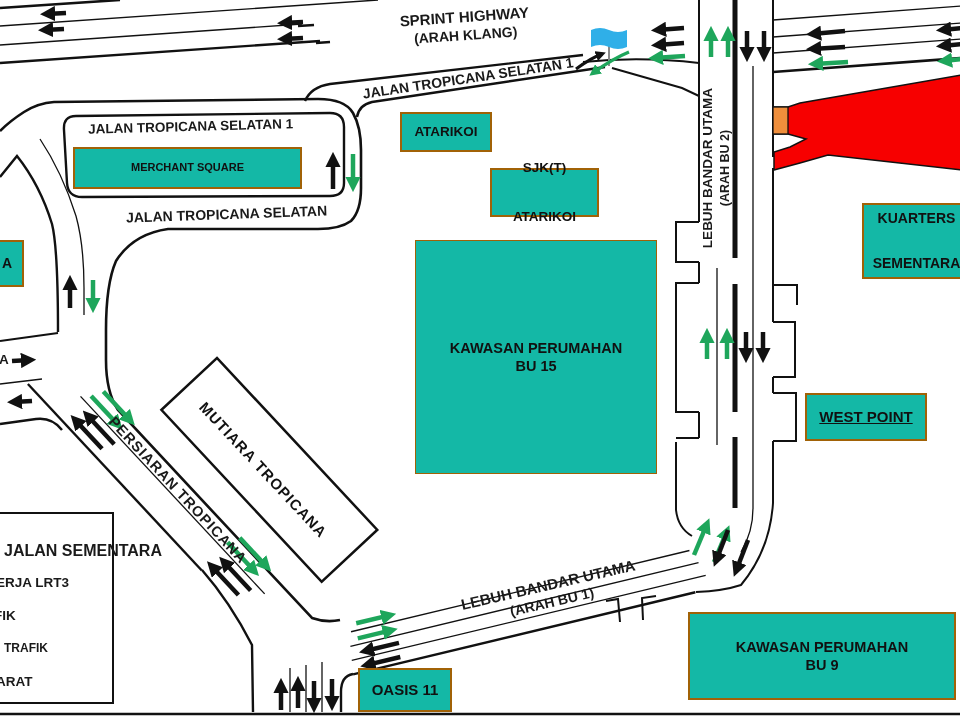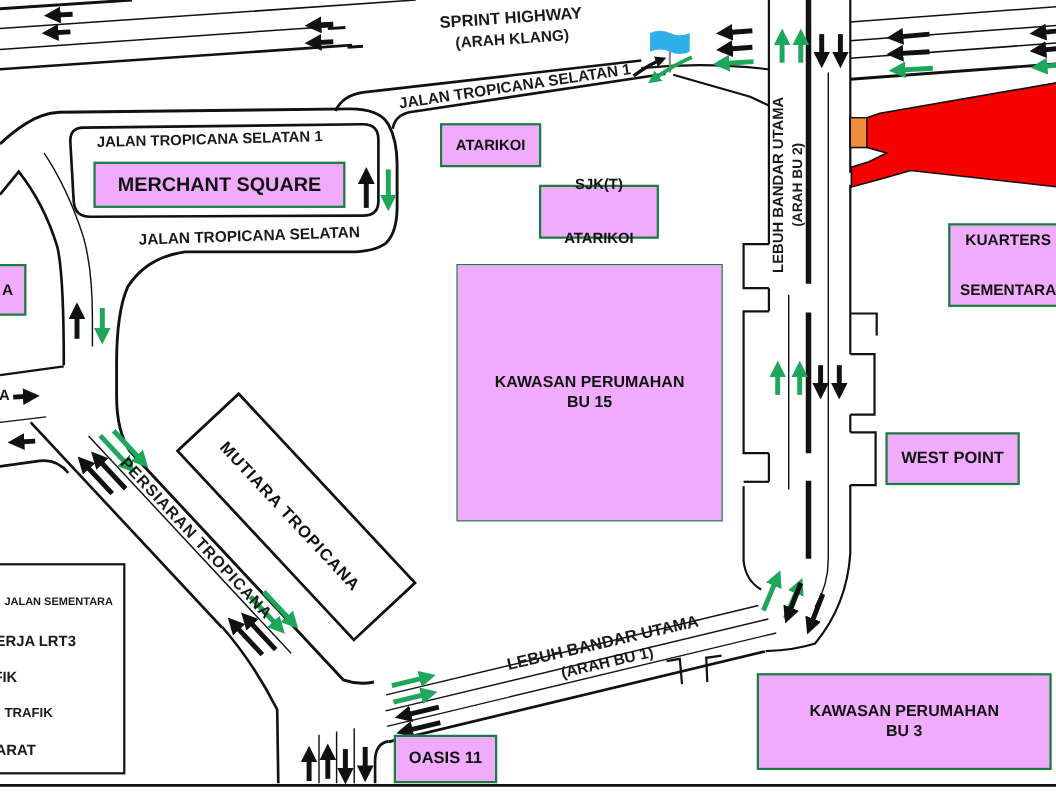--- a/index.html
+++ b/index.html
@@ -1,21 +1,21 @@
 <!DOCTYPE html>
 <html style="--arrow_green: #1EA65B; --closure_red: #F70000; --closure_orange: #EF8E3B; --flag_blue: #2FAFE8; --line_black: #111111;"><head>
 <meta charset="utf-8">
 <style>
   html,body{margin:0;padding:0;background:#fff;}
   #stage{position:relative;width:960px;height:720px;overflow:hidden;background:#fff;
          font-family:"Liberation Sans",sans-serif;color:#1a1a1a;}
   #map-svg{position:absolute;left:0;top:0;z-index:1;}
   .lbl{position:absolute;z-index:2;font-weight:bold;color:#1a1a1a;white-space:nowrap;}
   .ctr{text-align:center;}
-  .placebox{position:absolute;z-index:2;background:#f0abfc;border:2px solid #15803d;
+  .placebox{position:absolute;z-index:2;background:#14b8a6;border:2px solid #a16207;
             display:flex;flex-direction:column;align-items:center;justify-content:center;
             font-weight:bold;color:#111;text-align:center;line-height:1.25;}
   
   .rd{stroke:#111;fill:none;}
   .ab{stroke:#111;fill:none;}
   .ag{stroke:var(--arrow_green,#1EA65B);fill:none;}
   .mhb{fill:#111;}
   .mhg{fill:var(--arrow_green,#1EA65B);}
   .redfill{fill:var(--closure_red,#F70000);stroke:#111;stroke-width:1.5;}
   .orangefill{fill:var(--closure_orange,#EF8E3B);stroke:#111;stroke-width:1.3;}
@@ -196,21 +196,21 @@
 
   <div class="lbl ctr" style="left:340px;top:8px;width:250px;font-size:15px;transform:rotate(-4deg);line-height:1.25;">
     <div>SPRINT HIGHWAY</div>
     <div style="font-size:14px;">(ARAH KLANG)</div>
   </div>
 
   <div class="lbl ctr" style="left:348px;top:70px;width:240px;font-size:14px;transform:rotate(-8.5deg);">JALAN TROPICANA SELATAN 1</div>
 
   <div class="lbl" style="left:88px;top:119px;font-size:13.5px;transform:rotate(-1.5deg);">JALAN TROPICANA SELATAN 1</div>
 
-  <div class="placebox" style="left:85px;top:147px;width:225px;height:38px;border-width:2.5px;font-size:18px;">
+  <div class="placebox" style="left:73px;top:147px;width:225px;height:38px;border-width:2.5px;font-size:11px;">
     <div>MERCHANT SQUARE</div>
   </div>
 
   <div class="lbl" style="left:126px;top:206px;font-size:14px;transform:rotate(-2deg);">JALAN TROPICANA SELATAN</div>
 
   <div class="placebox" style="left:400px;top:112px;width:88px;height:36px;font-size:13.5px;">
     <div>ATARIKOI</div>
   </div>
 
   <div class="placebox" style="left:490px;top:168px;width:105px;height:45px;font-size:13.5px;gap:32px;">
@@ -226,21 +226,21 @@
   <div class="placebox" style="left:862px;top:203px;width:105px;height:72px;font-size:14px;gap:28px;">
     <div>KUARTERS</div>
     <div>SEMENTARA</div>
   </div>
 
   <div class="placebox" style="left:415px;top:240px;width:240px;height:232px;border-width:1.5px;font-size:14.5px;">
     <div>KAWASAN PERUMAHAN</div>
     <div>BU 15</div>
   </div>
 
-  <div class="placebox" style="left:805px;top:393px;width:118px;height:44px;font-size:15px;">
+  <div class="placebox" style="left:805px;top:393px;width:118px;height:44px;font-size:15px;text-decoration:underline;">
     <div>WEST POINT</div>
   </div>
 
   <div class="placebox" style="left:143px;top:434px;width:240px;height:72px;border-width:2.5px;font-size:15px;
               letter-spacing:1px;transform:rotate(47deg);background:transparent;border:none;">
     <div>MUTIARA TROPICANA</div>
   </div>
 
   <div class="lbl ctr" style="left:68px;top:482px;width:220px;font-size:14.5px;letter-spacing:1px;transform:rotate(47deg);">PERSIARAN TROPICANA</div>
 
@@ -248,30 +248,30 @@
     <div>LEBUH BANDAR UTAMA</div>
     <div style="font-size:14px;">(ARAH BU 1)</div>
   </div>
 
   <div class="placebox" style="left:358px;top:668px;width:90px;height:40px;font-size:15px;text-align:right;">
     <div>OASIS 11</div>
   </div>
 
   <div class="placebox" style="left:688px;top:612px;width:264px;height:84px;font-size:14.5px;">
     <div>KAWASAN PERUMAHAN</div>
-    <div>BU 3</div>
+    <div>BU 9</div>
   </div>
 
   <div class="placebox" style="left:-34px;top:240px;width:58px;height:47px;border-width:2.5px;font-size:14px;
               flex-direction:row;justify-content:flex-end;padding-right:10px;box-sizing:border-box;">
     <div>A</div>
   </div>
   <div class="lbl" style="left:-1px;top:352px;font-size:13.5px;">A</div>
 
   <div style="position:absolute;z-index:2;left:-40px;top:512px;width:150px;height:188px;
               border:2px solid #111;background:#fff;"></div>
-  <div class="lbl" style="left:4px;top:542px;font-size:10px;z-index:3;">JALAN SEMENTARA</div>
+  <div class="lbl" style="left:4px;top:542px;font-size:16px;z-index:3;">JALAN SEMENTARA</div>
   <div class="lbl" style="left:-4px;top:575px;font-size:13.5px;z-index:3;">ERJA LRT3</div>
   <div class="lbl" style="left:-6px;top:608px;font-size:13.5px;z-index:3;">FIK</div>
   <div class="lbl" style="left:4px;top:641px;font-size:12px;z-index:3;">TRAFIK</div>
   <div class="lbl" style="left:-4px;top:674px;font-size:13.5px;z-index:3;">ARAT</div>
 
 </div>
 
 </body></html>

